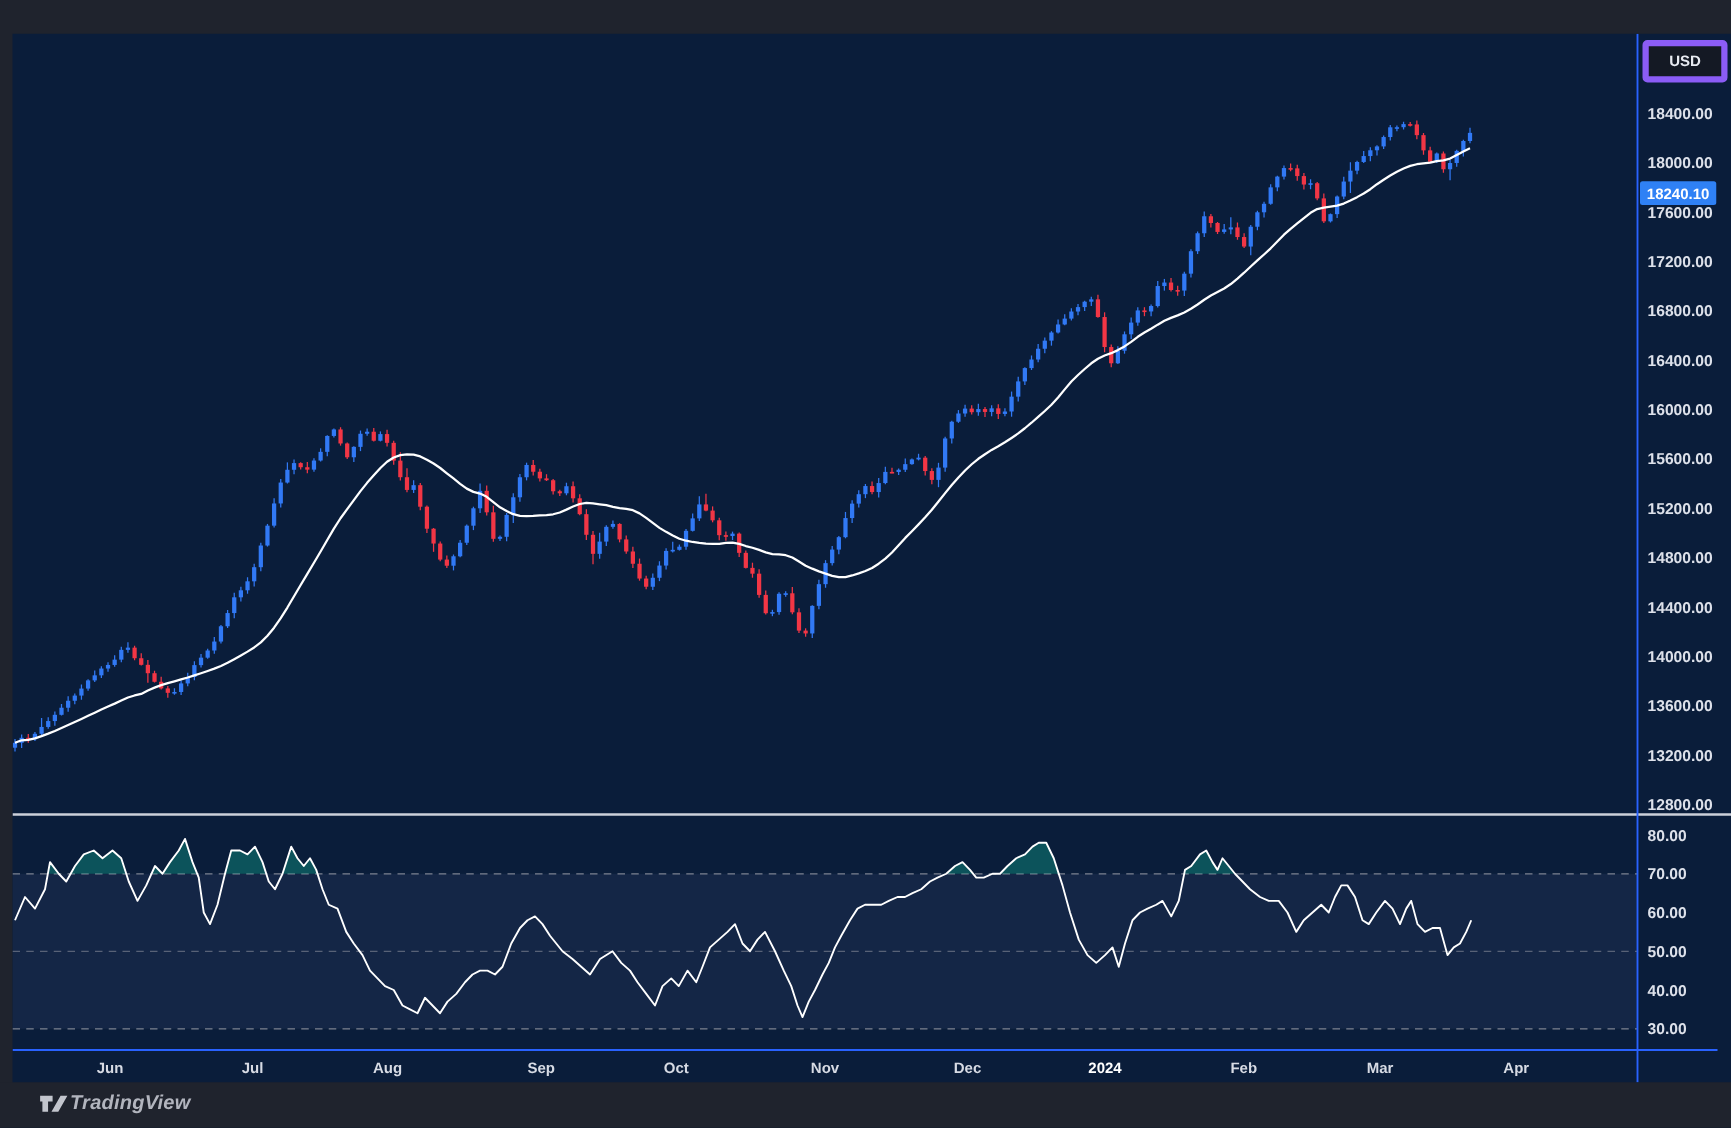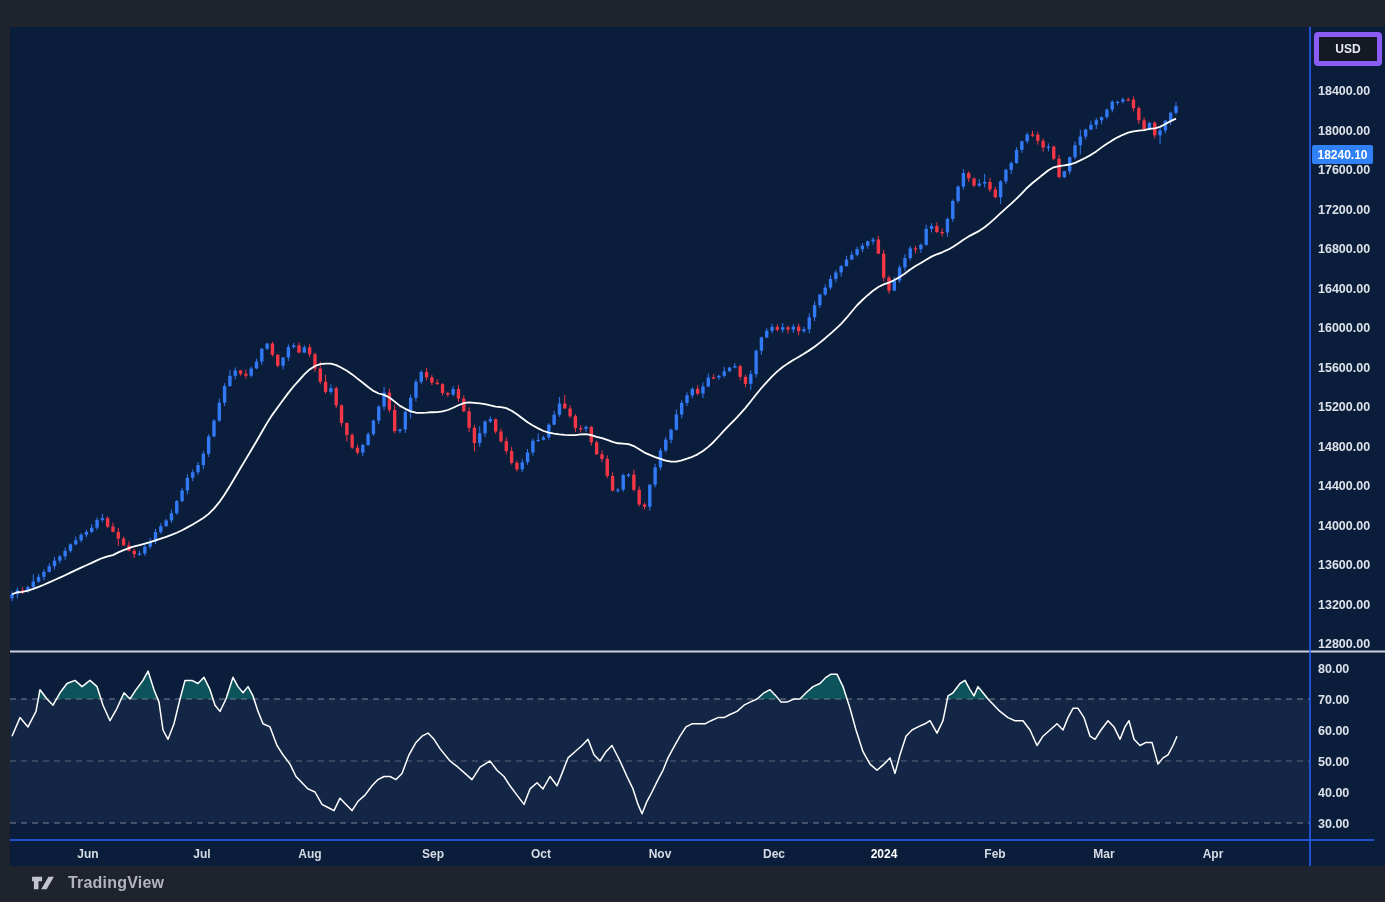--- a/index.html
+++ b/index.html
@@ -8,21 +8,21 @@
   #header{position:absolute;left:0;top:0;width:100%;height:27px;background:#1f232d;}
   #header .note{position:absolute;left:10px;top:0;line-height:26px;font-size:13px;font-weight:700;color:#e5e8ef;}
   #widget{position:absolute;left:10px;top:27px;width:1375px;height:839px;background:#0a1d3a;padding-left:12px;}
   #chart-svg{position:absolute;left:0;top:0;}
   #chart-svg text{font-family:"Liberation Sans","DejaVu Sans",sans-serif;}
   #usd-btn{position:absolute;left:1314px;top:32px;width:58px;height:24px;border:5px solid #8b5cf6;border-radius:4px;
     background:#141924;color:#e8ebf2;font-size:12px;font-weight:600;display:flex;align-items:center;justify-content:center;cursor:pointer;}
   #price-badge{position:absolute;left:1312px;width:61px;height:19px;border-radius:2px;background:#2f81f5;color:#ffffff;
     font-size:12px;font-weight:700;display:flex;align-items:center;justify-content:center;}
   #footer{position:absolute;left:0;top:866px;width:100%;height:36px;background:#1f232d;}
-  #brand{position:absolute;left:30px;top:7px;display:flex;align-items:center;gap:12px;text-decoration:none;cursor:pointer;}
+  #brand{position:absolute;left:30px;top:7px;display:flex;align-items:center;gap:0;text-decoration:none;cursor:pointer;font-style:italic;}
   #brand .brand-text{color:#b2b5be;font-size:16px;font-weight:700;letter-spacing:0.2px;}
 </style>
 </head>
 <body>
 
 <div id="page">
 
   <div id="widget">
     <svg id="chart-svg" width="1375" height="839" viewBox="0 0 1375 839">
         <g>

